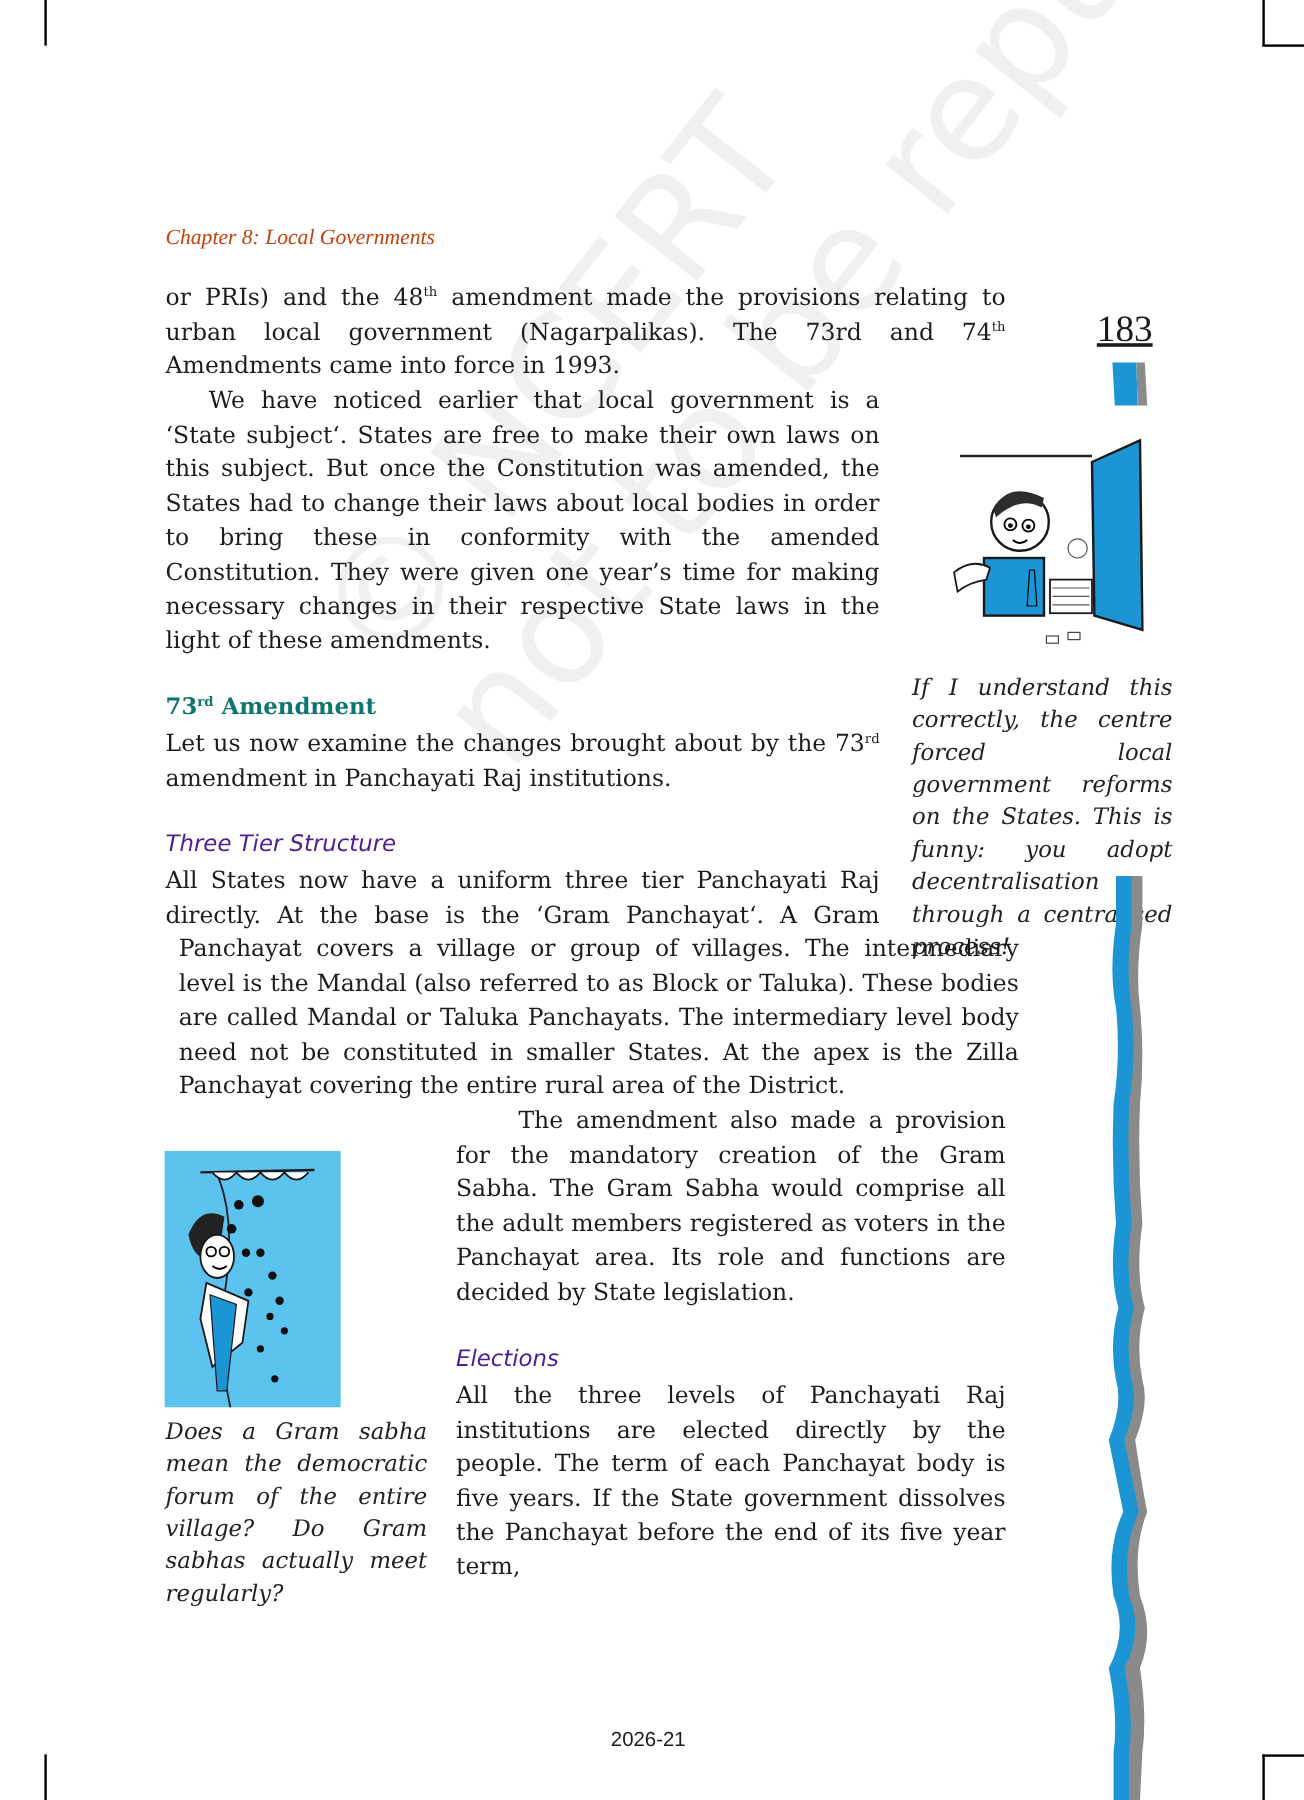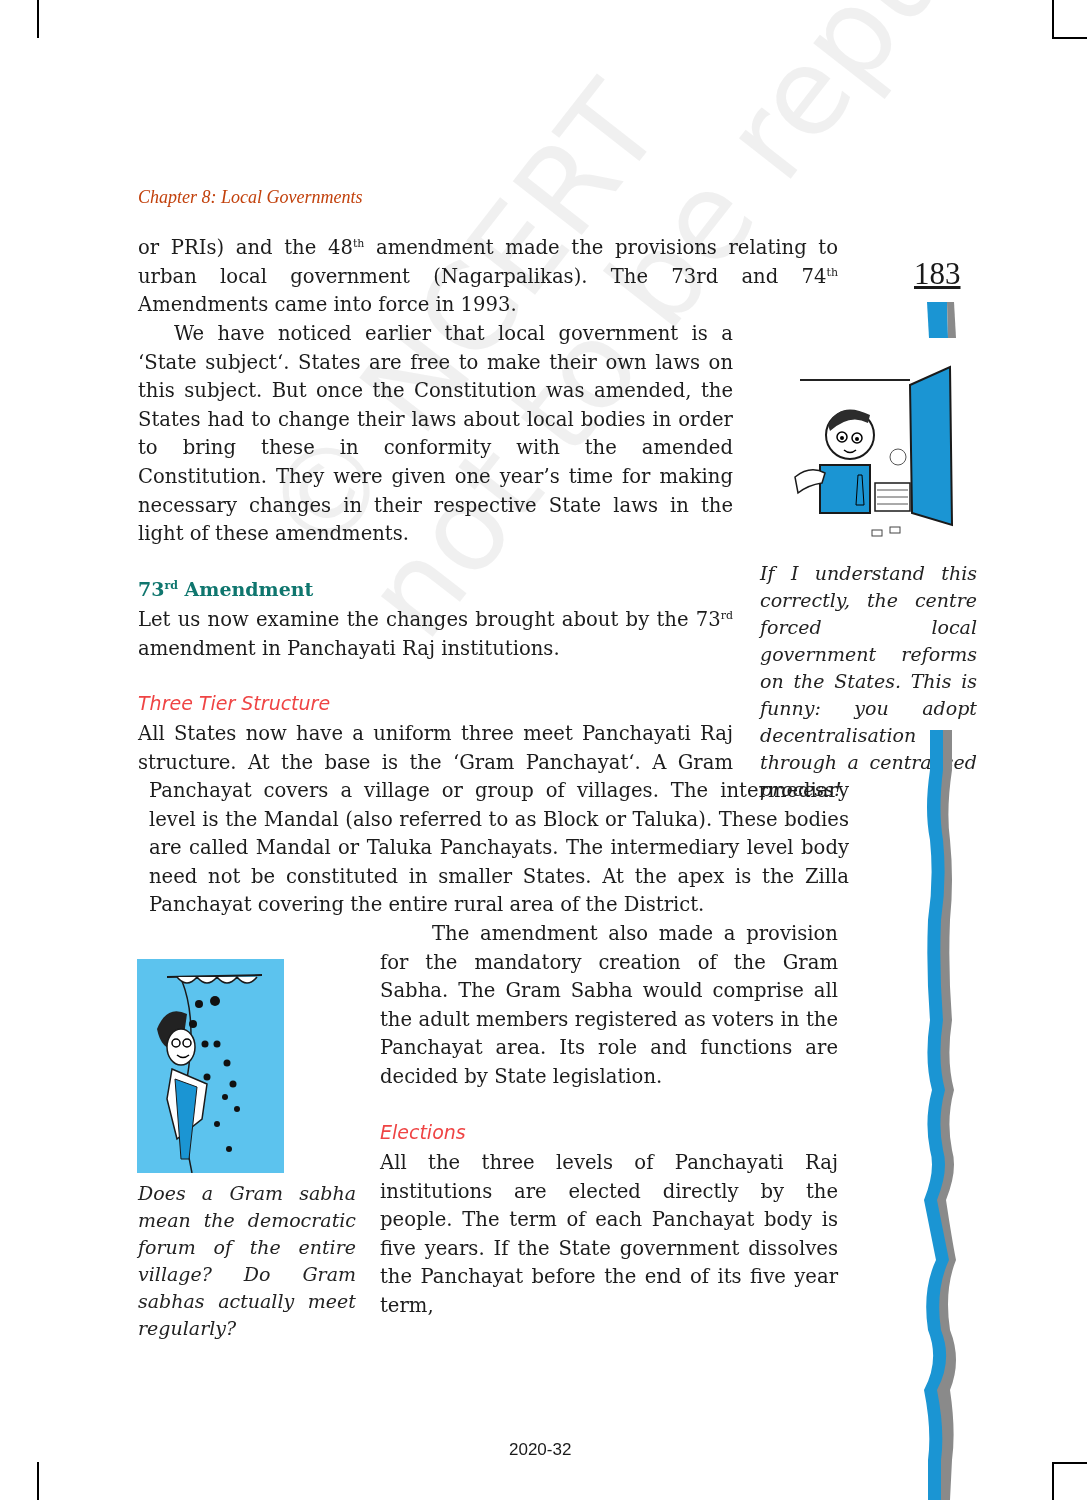--- a/index.html
+++ b/index.html
@@ -16,21 +16,21 @@
   .para { position: absolute; font-family: "DejaVu Serif", serif; font-size: 19.6px; line-height: 28.6px;
           text-align: justify; color: #1c1c1c; margin: 0; }
   .para.indent { text-indent: 36px; }
   .para sup { font-size: 11px; line-height: 0; vertical-align: 7px; margin-top: 24px; }
 
   .section-heading { position: absolute; left: 138px; top: 578px; font-family: "DejaVu Serif", serif;
                      font-weight: bold; font-size: 19px; color: #0f766e; }
   .section-heading sup { font-size: 11px; vertical-align: 7px; line-height: 0; }
 
   .subheading { position: absolute; font-family: "DejaVu Sans", sans-serif; font-style: italic;
-                font-size: 19px; color: #ef4444; }
+                font-size: 19px; color: #4c1d95; }
 
   .caption { position: absolute; font-family: "DejaVu Serif", serif; font-style: italic;
              font-size: 19px; line-height: 27px; color: #222; text-align: justify; margin: 0; }
 
   .footer { position: absolute; left: 509px; top: 1440px; font-family: "Liberation Sans", sans-serif;
             font-size: 17px; color: #1a1a1a; }
 
   .watermark { position: absolute; left: 240px; top: 500px; transform: rotate(-52deg);
                transform-origin: left top; font-family: "DejaVu Sans", sans-serif; font-size: 120px;
                color: rgba(200,200,200,0.28); white-space: nowrap; pointer-events: none; line-height: 130px; }
@@ -92,21 +92,21 @@
 <p class="caption" style="left:760px;top:560px;width:217px;">If I understand this correctly, the centre forced local government reforms on the States. This is funny: you adopt decentralisation through a centralised process!</p>
 
 <div class="section-heading">
   <span>73</span><sup>rd</sup><span> Amendment</span>
 </div>
 <p class="para" style="left:138px;top:606px;width:595px;">
   <span>Let us now examine the changes brought about by the 73</span><sup>rd</sup><span> amendment in Panchayati Raj institutions.</span>
 </p>
 
 <div class="subheading" style="left:138px;top:692px;">Three Tier Structure</div>
-<p class="para" style="left:138px;top:720px;width:595px;text-align-last:justify;">All States now have a uniform three meet Panchayati Raj structure. At the base is the ‘Gram Panchayat‘. A Gram</p>
+<p class="para" style="left:138px;top:720px;width:595px;text-align-last:justify;">All States now have a uniform three tier Panchayati Raj directly. At the base is the ‘Gram Panchayat‘. A Gram</p>
 <p class="para" style="left:138px;top:777px;width:700px;margin-left:11px;">Panchayat covers a village or group of villages. The intermediary level is the Mandal (also referred to as Block or Taluka). These bodies are called Mandal or Taluka Panchayats. The intermediary level body need not be constituted in smaller States. At the apex is the Zilla Panchayat covering the entire rural area of the District.</p>
 
 <svg class="illustration" style="left:137px;top:959px;" width="147" height="214" viewBox="0 0 147 214">
   <rect x="0" y="0" width="147" height="214" fill="#5cc3ee"></rect>
   <line x1="30" y1="18" x2="125" y2="16" stroke="#1a1a1a" stroke-width="2"></line>
   <path d="M40,18 Q50,30 60,18 Q70,30 80,18 Q90,30 100,18 Q110,30 120,18" fill="#fff" stroke="#1a1a1a" stroke-width="1.5"></path>
   <path d="M45,22 Q60,60 50,120 Q45,170 55,214" stroke="#1a1a1a" fill="none" stroke-width="1.5"></path>
   <circle cx="62" cy="45" r="4" fill="#111"></circle>
   <circle cx="78" cy="42" r="5" fill="#111"></circle>
   <circle cx="56" cy="65" r="4" fill="#111"></circle>
@@ -133,13 +133,13 @@
 <p class="para indent" style="left:380px;top:920px;width:458px;text-indent:52px;">The amendment also made a provision for the mandatory creation of the Gram Sabha. The Gram Sabha would comprise all the adult members registered as voters in the Panchayat area. Its role and functions are decided by State legislation.</p>
 
 <div class="subheading" style="left:380px;top:1121px;text-align:center;">Elections</div>
 <p class="para" style="left:380px;top:1149px;width:458px;">All the three levels of Panchayati Raj institutions are elected directly by the people. The term of each Panchayat body is five years. If the State government dissolves the Panchayat before the end of its five year term,</p>
 
 <svg class="illustration" style="left:910px;top:730px;" width="60" height="770" viewBox="0 0 60 770">
   <path d="M20,0 L20,40 Q14,80 20,110 Q24,150 18,190 Q16,240 20,290 Q14,330 22,360 Q14,390 20,420 Q26,440 14,470 Q22,510 26,530 Q12,560 18,600 Q30,630 14,660 Q22,700 18,730 L18,770 L38,770 L40,730 Q44,700 38,660 Q50,630 38,600 Q32,560 44,530 Q40,510 34,470 Q46,440 40,420 Q34,390 42,360 Q34,330 40,290 Q36,240 38,190 Q42,150 38,110 Q34,80 40,40 L40,0 Z" fill="#1b95d3"></path>
   <path d="M33,0 L33,40 Q28,80 33,110 Q37,150 31,190 Q29,240 33,290 Q27,330 35,360 Q27,390 33,420 Q39,440 27,470 Q35,510 39,530 Q25,560 31,600 Q43,630 27,660 Q35,700 31,730 L31,770 L40,770 L42,730 Q46,700 40,660 Q52,630 40,600 Q34,560 46,530 Q42,510 36,470 Q48,440 42,420 Q36,390 44,360 Q36,330 42,290 Q38,240 40,190 Q44,150 40,110 Q36,80 42,40 L42,0 Z" fill="#8a8a8a"></path>
 </svg>
 
-<div class="footer">2020-32</div>
+<div class="footer">2026-21</div>
 
 </body></html>

